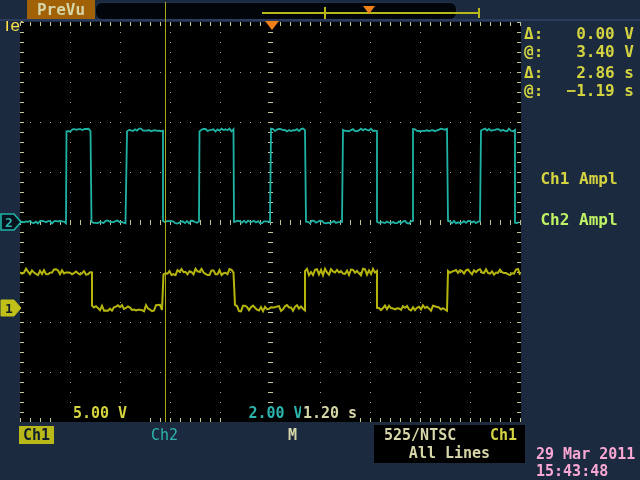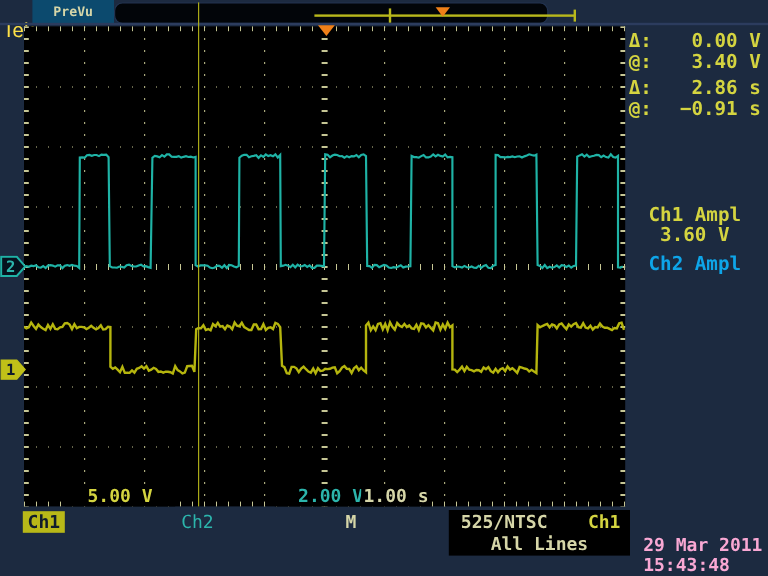--- a/index.html
+++ b/index.html
@@ -3,22 +3,22 @@
 <meta charset="utf-8">
 <style>
   html,body{margin:0;padding:0;background:#10192b;}
   #screen{position:relative;width:640px;height:480px;background:#1c2a40;overflow:hidden;
           font-family:"DejaVu Sans Mono","Liberation Mono",monospace;}
   .abs{position:absolute;}
 
   
   #tek-logo{left:2px;top:16px;color:#fde047;font-family:"Liberation Sans",sans-serif;
             font-weight:normal;font-size:17px;letter-spacing:0;}
-  #prevu-box{left:27px;top:0;width:68px;height:20px;background:#0c4a6e;color:#d6d6a8;
-             font-weight:bold;font-size:11px;line-height:20px;text-align:center;}
+  #prevu-box{left:27px;top:0;width:68px;height:20px;background:#a16207;color:#d6d6a8;
+             font-weight:bold;font-size:16px;line-height:20px;text-align:center;}
   #pos-bar{left:95px;top:2px;width:360px;height:16px;background:#020509;border-radius:7px;
            border:1px solid #223350;}
   #pos-line{left:166px;top:9px;width:218px;height:2px;background:#b8b81c;}
   #pos-rbracket{left:382px;top:5px;width:2px;height:10px;background:#b8b81c;}
   #pos-tick{left:228px;top:4px;width:2px;height:12px;background:#b8b81c;}
   #bar-trig-marker{left:267px;top:3px;width:0;height:0;
       border-left:6px solid transparent;border-right:6px solid transparent;
       border-top:8px solid #f08018;}
   #top-separator{left:0;top:19px;width:640px;height:2px;background:#2c3c5e;}
 
@@ -45,21 +45,21 @@
   
   .chan-marker{left:0;}
   .chan-marker text{font-family:"DejaVu Sans Mono",monospace;font-weight:bold;font-size:13px;}
 
   
   #cursor-block{left:522px;top:25px;width:114px;color:#d4d440;font-weight:bold;font-size:16px;}
   .cursor-row{display:flex;justify-content:space-between;line-height:18px;padding:0 2px;}
   .cursor-gap{margin-top:3px;}
   .meas-block{width:118px;left:520px;text-align:center;font-weight:bold;font-size:16px;line-height:17px;}
   #meas-ch1{top:142px;color:#d4d440;margin-top:28px;}
-  #meas-ch2{top:211px;color:#0ea5e9;}
+  #meas-ch2{top:211px;color:#bef264;}
 
   
   .sbox{top:404px;height:18px;background:#000;line-height:18px;text-align:center;
         font-weight:bold;font-size:15px;}
   #ch1-badge{left:19px;top:426px;width:35px;height:18px;background:#b8b818;color:#101c2c;
         line-height:18px;text-align:center;font-weight:bold;font-size:15px;}
   #ch1-scale{left:54px;width:92px;color:#d4d440;}
   #ch2-label{left:151px;top:426px;color:#2cb5ac;font-weight:normal;font-size:15px;line-height:18px;}
   #ch2-scale{left:185px;width:93px;color:#2cb5ac;margin-left:44px;}
   #tb-label{left:288px;top:426px;color:#d6d6a8;font-weight:bold;font-size:15px;line-height:18px;}
@@ -136,38 +136,37 @@
     <div class="cursor-row">
       <span>@:</span>
       <span>3.40 V</span>
     </div>
     <div class="cursor-row cursor-gap">
       <span>Δ:</span>
       <span>2.86 s</span>
     </div>
     <div class="cursor-row">
       <span>@:</span>
-      <span>−0.91 s</span>
+      <span>−1.19 s</span>
     </div>
   </div>
 
   <div id="meas-ch1" class="abs meas-block">
     <div>Ch1 Ampl</div>
-    <div>3.60 V</div>
   </div>
   <div id="meas-ch2" class="abs meas-block">
     <div>Ch2 Ampl</div>
   </div>
 
   <div id="ch1-badge" class="abs">Ch1</div>
   <div id="ch1-scale" class="abs sbox">5.00 V</div>
   <div id="ch2-label" class="abs">Ch2</div>
   <div id="ch2-scale" class="abs sbox">2.00 V</div>
   <div id="tb-label" class="abs">M</div>
-  <div id="tb-box" class="abs sbox">1.00 s</div>
+  <div id="tb-box" class="abs sbox">1.20 s</div>
   <div id="trig-box" class="abs">
     <div id="trig-line1">
       <span>525/NTSC</span>
       <span id="trig-src">Ch1</span>
     </div>
     <div id="trig-line2">All Lines</div>
   </div>
   <div id="datetime" class="abs">
     <div>29 Mar 2011</div>
     <div>15:43:48</div>

